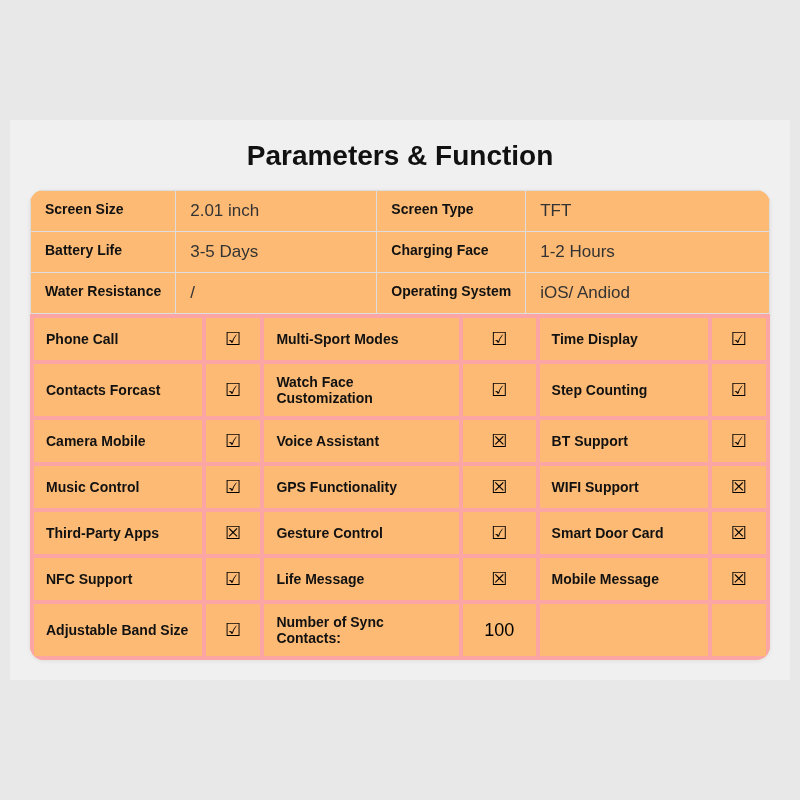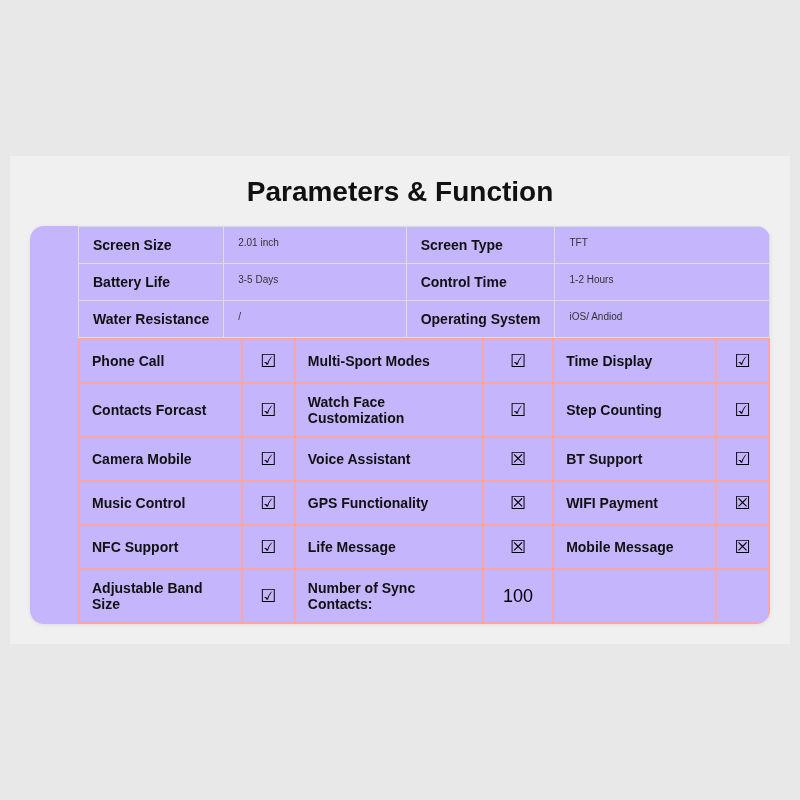--- a/index.html
+++ b/index.html
@@ -18,59 +18,58 @@
       padding: 20px;
     }
     .title {
       text-align: center;
       font-size: 28px;
       font-weight: 900;
       margin-bottom: 18px;
       color: #111;
     }
     .card {
-      background: #c4b5fd;
+      background: #fdba74;
       border-radius: 14px;
       overflow: hidden;
       box-shadow: 0 1px 4px rgba(0,0,0,0.08);
-      padding-left: 48px;
     }
     
     .spec-table {
       width: 100%;
       border-collapse: collapse;
     }
     .spec-table td {
       padding: 10px 14px;
       border: 1px solid #ddd;
       vertical-align: top;
     }
     .spec-label {
       font-weight: 700;
       font-size: 14px;
       color: #111;
       white-space: nowrap;
       width: 110px;
     }
     .spec-value {
-      font-size: 10px;
+      font-size: 17px;
       color: #333;
     }
     .spec-note {
       font-size: 11px;
       color: #555;
       line-height: 1.4;
     }
     
     .feature-table {
       width: 100%;
       border-collapse: collapse;
     }
     .feature-table td {
-      border: 2px solid #fca5a5;
+      border: 4px solid #fca5a5;
       padding: 10px 12px;
       vertical-align: middle;
     }
     .feat-label {
       font-weight: 700;
       font-size: 14px;
       color: #111;
       width: 130px;
     }
     .feat-icon {
@@ -92,21 +91,21 @@
         <tr>
           <td class="spec-label">Screen Size</td>
           <td class="spec-value">2.01 inch</td>
           <td class="spec-label">Screen Type</td>
           <td class="spec-value">TFT</td>
         </tr>
 
         <tr>
           <td class="spec-label">Battery Life</td>
           <td class="spec-value">3-5 Days</td>
-          <td class="spec-label">Control Time</td>
+          <td class="spec-label">Charging Face</td>
           <td class="spec-value">1-2 Hours</td>
         </tr>
 
         <tr>
           <td class="spec-label">Water Resistance</td>
           <td class="spec-value">/</td>
           <td class="spec-label">Operating System</td>
           <td class="spec-value">iOS/ Andiod</td>
         </tr>
 
@@ -137,21 +136,29 @@
             <td class="feat-label" style="width: 150px;">Voice Assistant</td>
             <td class="feat-icon" style="font-size: 18px;">☒</td>
             <td class="feat-label">BT Support</td>
             <td class="feat-icon" style="font-size: 18px;">☑</td>
           </tr>
           <tr>
             <td class="feat-label">Music Control</td>
             <td class="feat-icon" style="font-size: 18px;">☑</td>
             <td class="feat-label" style="width: 150px;">GPS Functionality</td>
             <td class="feat-icon" style="font-size: 18px;">☒</td>
-            <td class="feat-label">WIFI Payment</td>
+            <td class="feat-label">WIFI Support</td>
+            <td class="feat-icon" style="font-size: 18px;">☒</td>
+          </tr>
+          <tr>
+            <td class="feat-label">Third-Party Apps</td>
+            <td class="feat-icon" style="font-size: 18px;">☒</td>
+            <td class="feat-label" style="width: 150px;">Gesture Control</td>
+            <td class="feat-icon" style="font-size: 18px;">☑</td>
+            <td class="feat-label">Smart Door Card</td>
             <td class="feat-icon" style="font-size: 18px;">☒</td>
           </tr>
           <tr>
             <td class="feat-label">NFC Support</td>
             <td class="feat-icon" style="font-size: 18px;">☑</td>
             <td class="feat-label" style="width: 150px;">Life Message</td>
             <td class="feat-icon" style="font-size: 18px;">☒</td>
             <td class="feat-label">Mobile Message</td>
             <td class="feat-icon" style="font-size: 18px;">☒</td>
           </tr>

